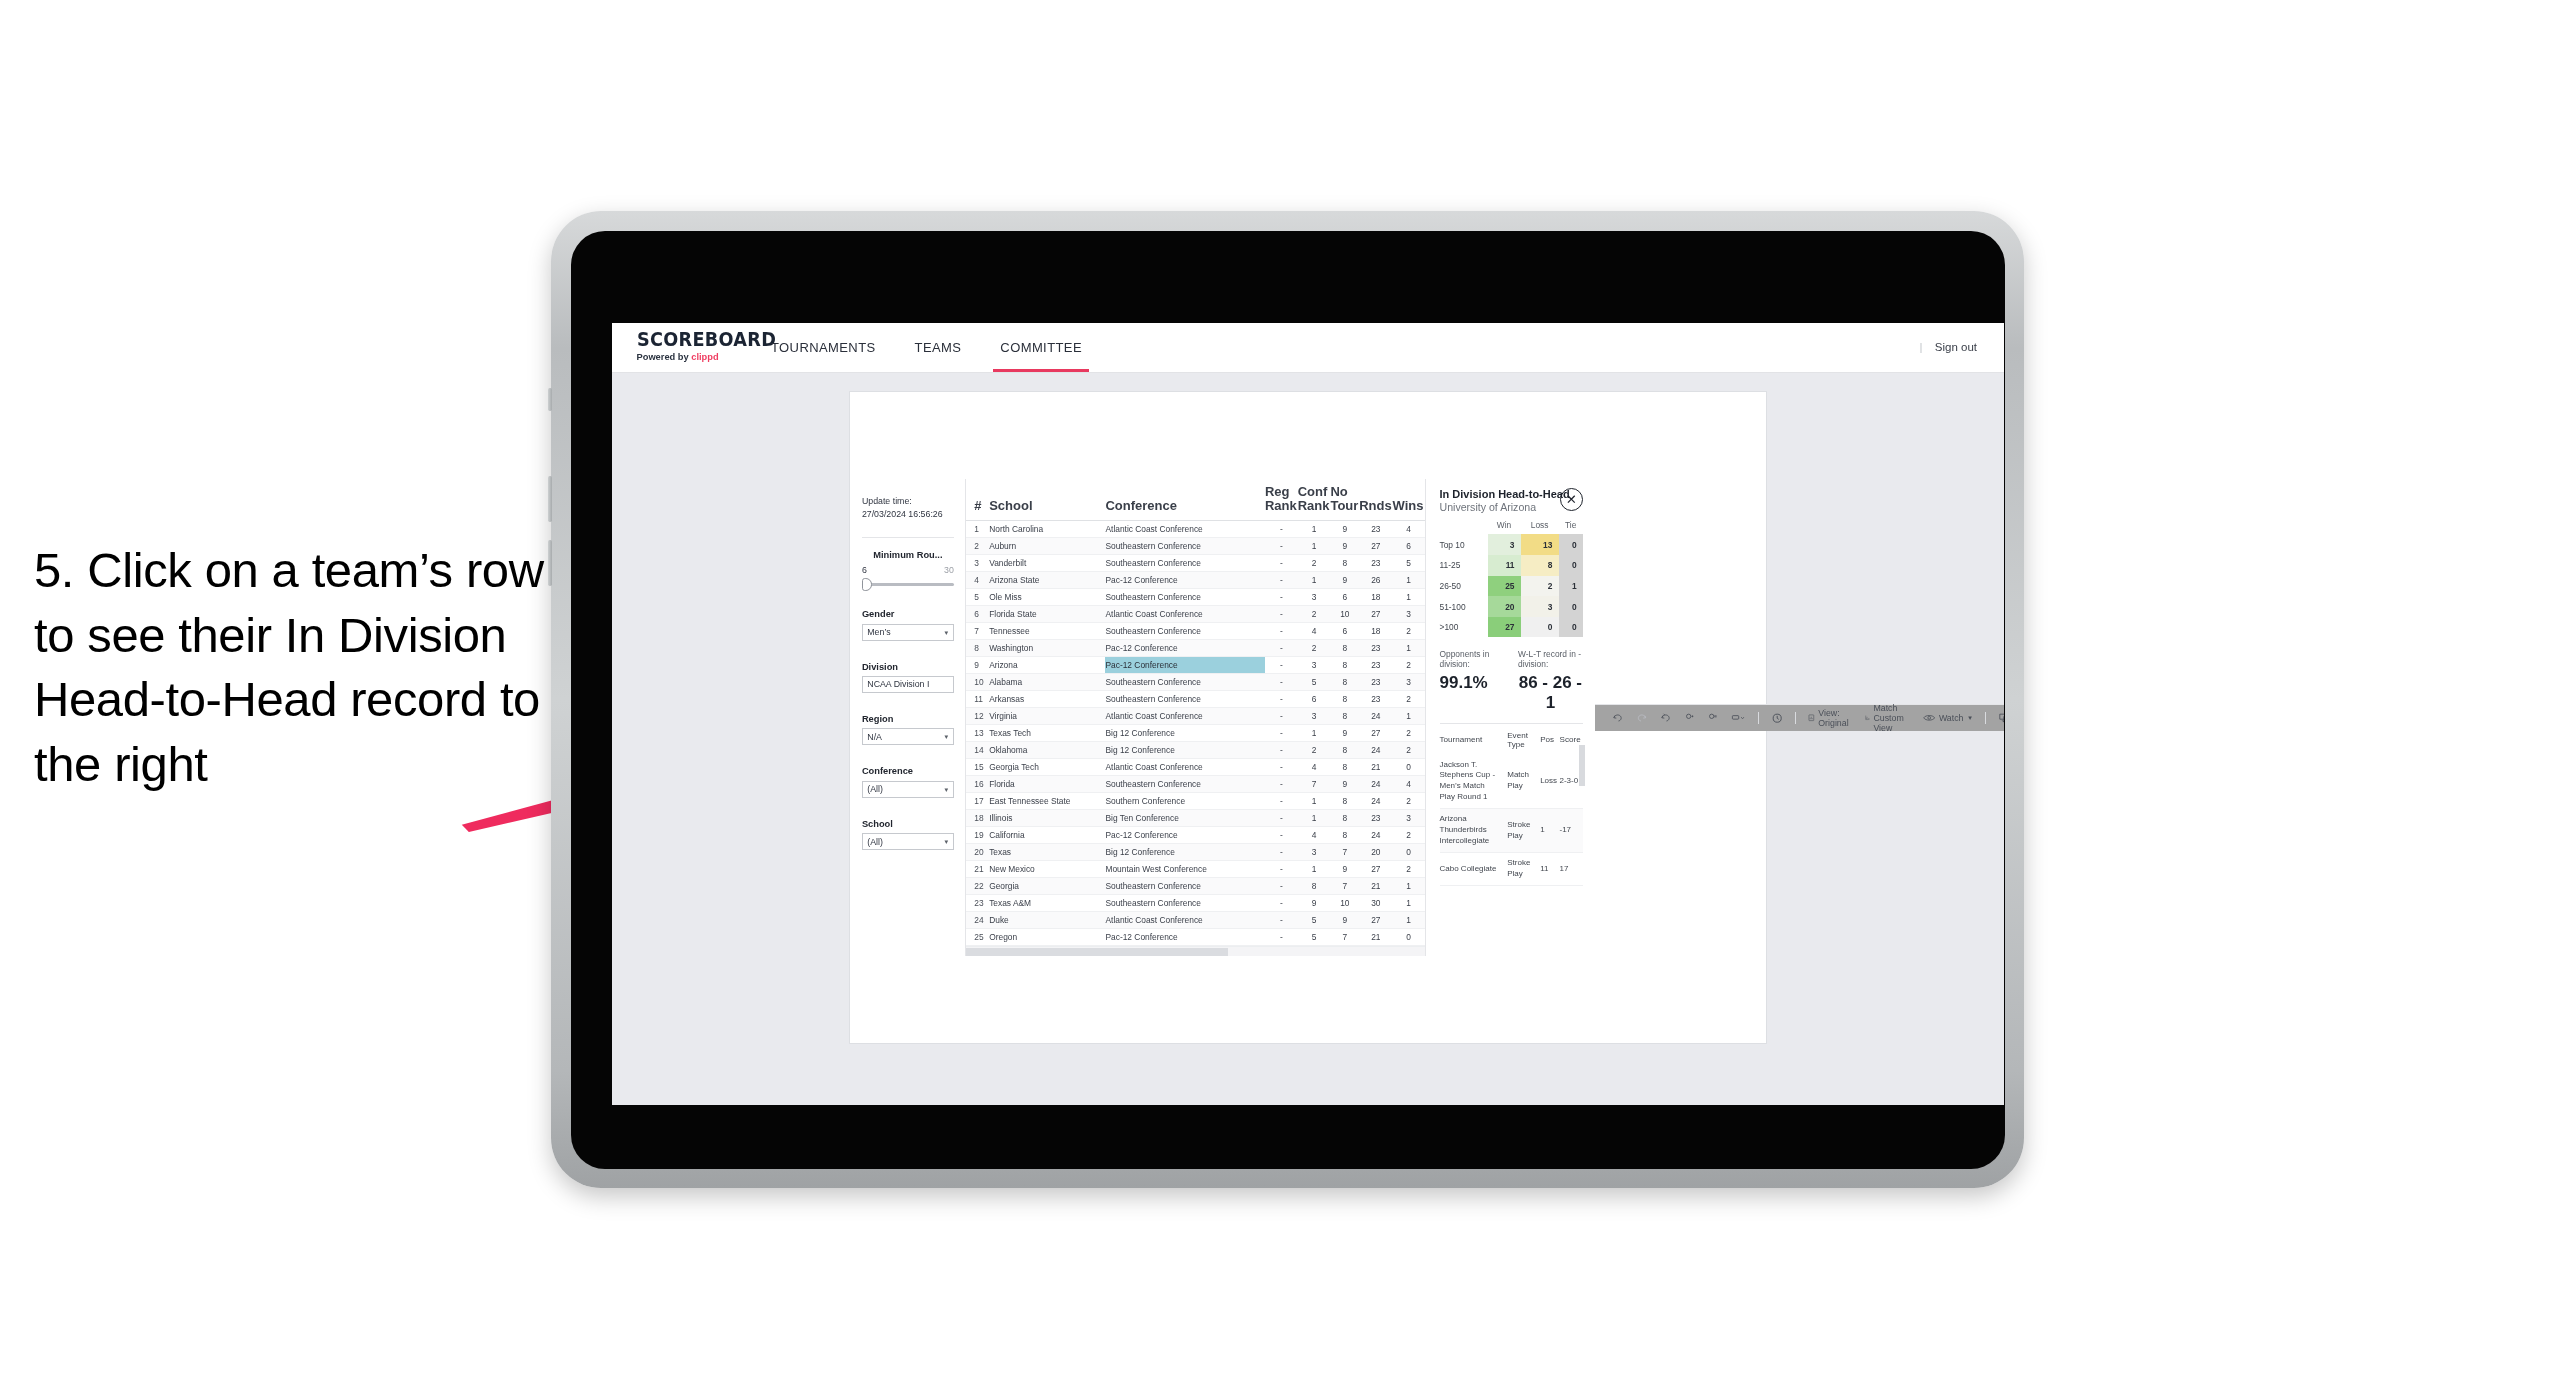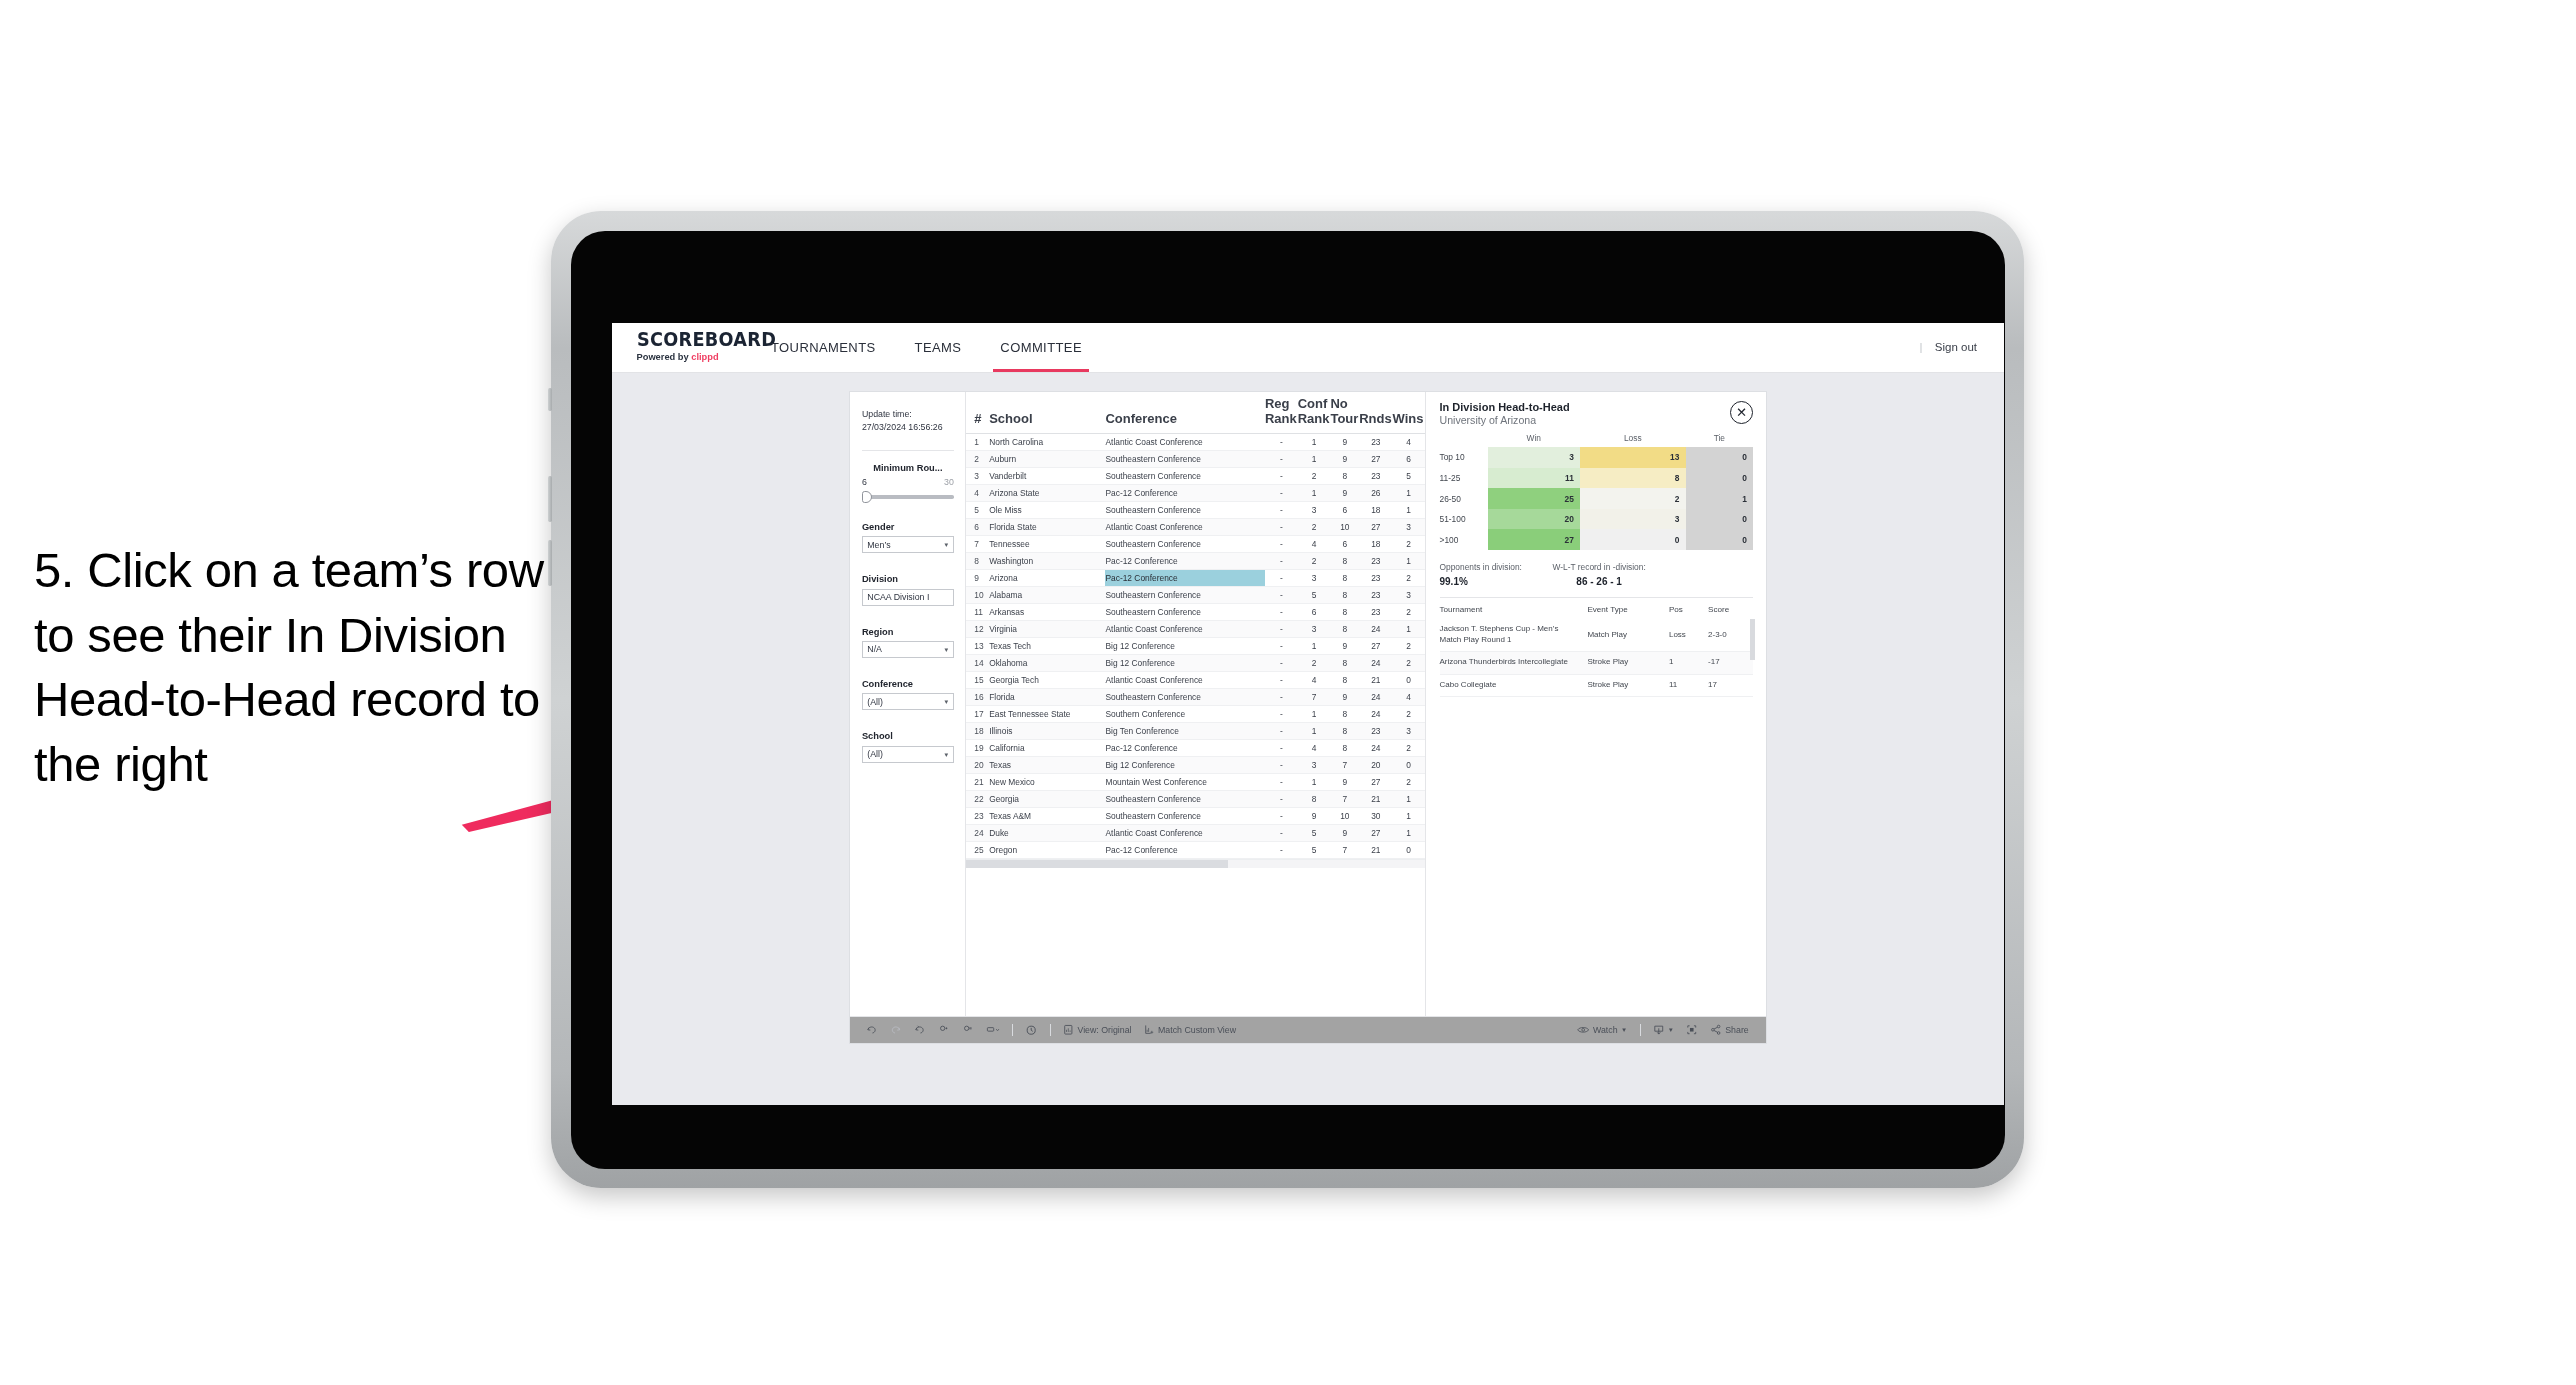--- a/index.html
+++ b/index.html
@@ -100,22 +100,23 @@
 
   
   #canvas {
     flex: 1; background: #e9eaee;
     display: flex; align-items: flex-start; justify-content: center;
     padding-top: 19.5px;
   }
   #viz {
     width: 916px; height: 651px;
     background: #ffffff;
-    display: flex; flex-direction: column;
+    display: flex; 
     box-shadow: 0 0 0 0.9px #dcdee2;
+    align-items: center;
   }
   #viz-body { flex: 1; display: flex; min-height: 0; }
 
   
   #filters {
     width: 116px; flex: 0 0 116px;
     border-right: 0.9px solid #e4e5e8;
     padding: 16px 10.6px 0 12.4px;
     font-size: 8.8px; color: #2f3440;
   }
@@ -192,21 +193,21 @@
     text-align: center; padding-bottom: 4.4px;
   }
   table.hm th.rowh { width: 48px; }
   table.hm td.rowh { font-size: 8.4px; color: #42474f; padding-right: 5.3px; }
   table.hm td.cell {
     text-align: right; padding: 5.3px 6.2px 5.3px 0; font-size: 8.4px;
     color: #2b3038; font-weight: 600; height: 20.4px;
   }
   #stats-row { display: flex; margin-top: 11.5px; font-size: 8.4px; color: #5b6068; }
   #stats-row .sc { }
-  #stats-row .sv { font-size: 10px; font-weight: 700; color: #1d222b; margin-top: 4.4px; }
+  #stats-row .sv { font-size: 17px; font-weight: 700; color: #1d222b; margin-top: 4.4px; }
   #tour-wrap { margin-top: 9.7px; border-top: 0.9px solid #e4e5e8; padding-top: 7px; position: relative; }
   table.tour { width: 100%; border-collapse: collapse; font-size: 8px; color: #42474f; }
   table.tour th {
     text-align: left; font-weight: 400; color: #42474f; font-size: 8.1px;
     padding-bottom: 5.3px;
   }
   table.tour td { padding: 5.3px 0; border-bottom: 0.9px solid #eff0f2; vertical-align: middle; line-height: 1.35; }
   table.tour tbody tr:nth-child(even) { background: #fafafb; }
   .t-name { width: 87px; padding-right: 5.3px !important; }
   .t-type { width: 48px; }

